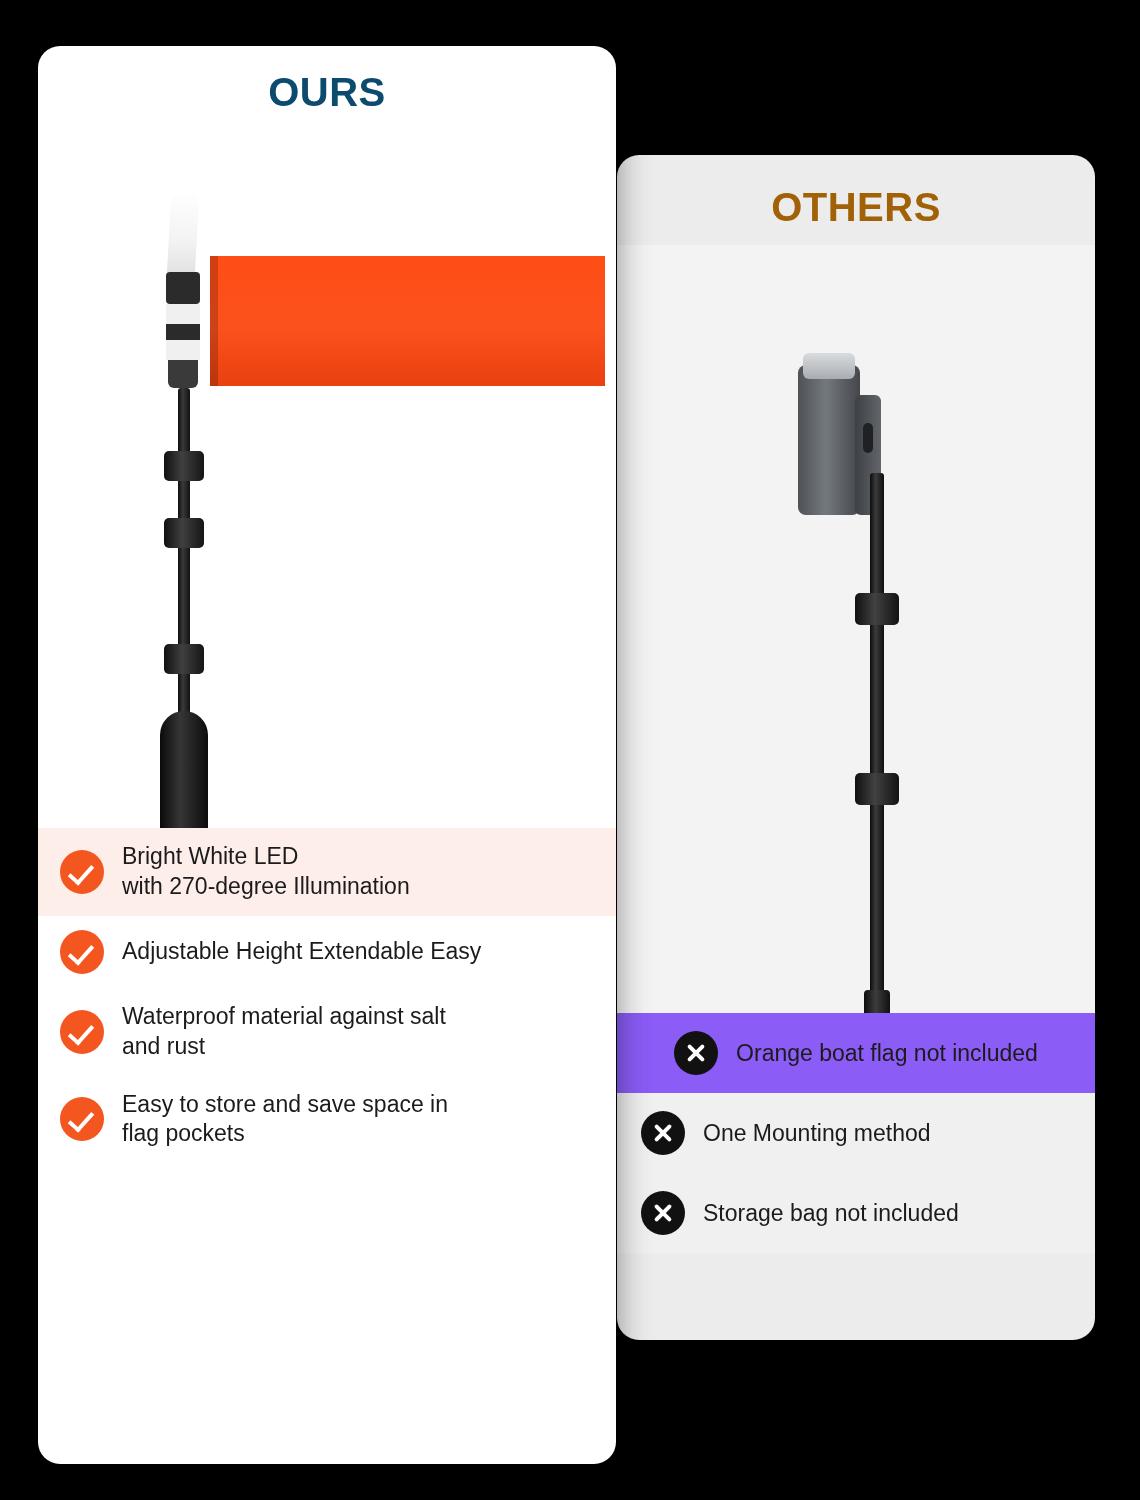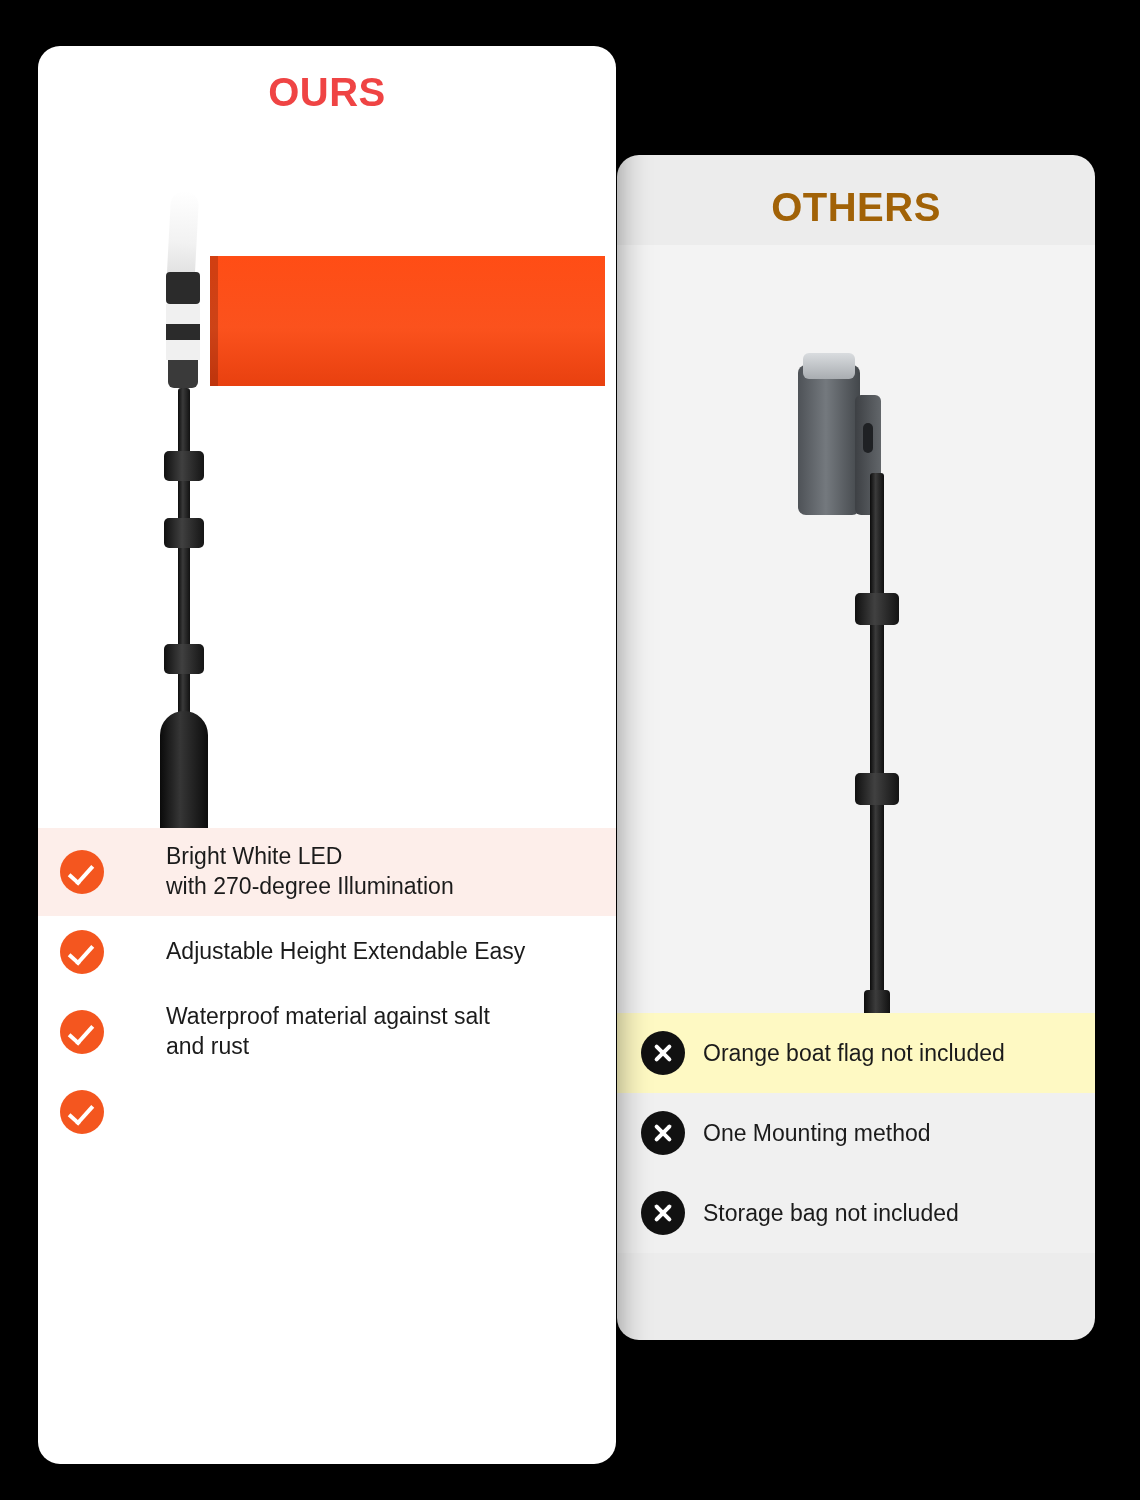--- a/index.html
+++ b/index.html
@@ -52,21 +52,21 @@
     left: 0;
     width: 100%;
   }
   .o-row {
     display: flex;
     align-items: center;
     padding: 18px 24px;
     min-height: 74px;
     box-sizing: border-box;
   }
-  .o-row.shade { background: #fef9c3; }
+  .o-row.shade { background: #8b5cf6; justify-content: center; }
   .o-row.plain { background: #f0f0f0; }
   .x-badge {
     width: 44px; height: 44px;
     border-radius: 50%;
     background: #111111;
     flex: 0 0 44px;
     position: relative;
     margin-right: 18px;
   }
   .x-badge:before, .x-badge:after {
@@ -98,21 +98,21 @@
     overflow: hidden;
   }
   .ours-title {
     position: absolute;
     top: 24px;
     left: 0;
     width: 100%;
     text-align: center;
     font-size: 40px;
     font-weight: bold;
-    color: #ef4444;
+    color: #0c4a6e;
     letter-spacing: 0.5px;
   }
   .ours-stage {
     position: absolute;
     top: 80px;
     left: 0;
     width: 100%;
     height: 740px;
     background: #ffffff;
   }
@@ -121,21 +121,20 @@
     top: 782px;
     left: 0;
     width: 100%;
   }
   .f-row {
     display: flex;
     align-items: center;
     padding: 14px 22px;
     min-height: 66px;
     box-sizing: border-box;
-    gap: 44px;
   }
   .f-row.shade { background: #fdeeea; }
   .f-row.plain { background: #ffffff; }
   .check-badge {
     width: 44px; height: 44px;
     border-radius: 50%;
     background: #f4561f;
     flex: 0 0 44px;
     position: relative;
     margin-right: 18px;
@@ -383,15 +382,19 @@
     </div>
     <div class="f-row plain">
       <span class="check-badge"></span>
       <span class="f-text">
         <span>Waterproof material against salt</span><br>
         <span>and rust</span>
       </span>
     </div>
     <div class="f-row plain">
       <span class="check-badge"></span>
+      <span class="f-text">
+        <span>Easy to store and save space in</span><br>
+        <span>flag pockets</span>
+      </span>
     </div>
   </div>
 </div>
 
 </body></html>

